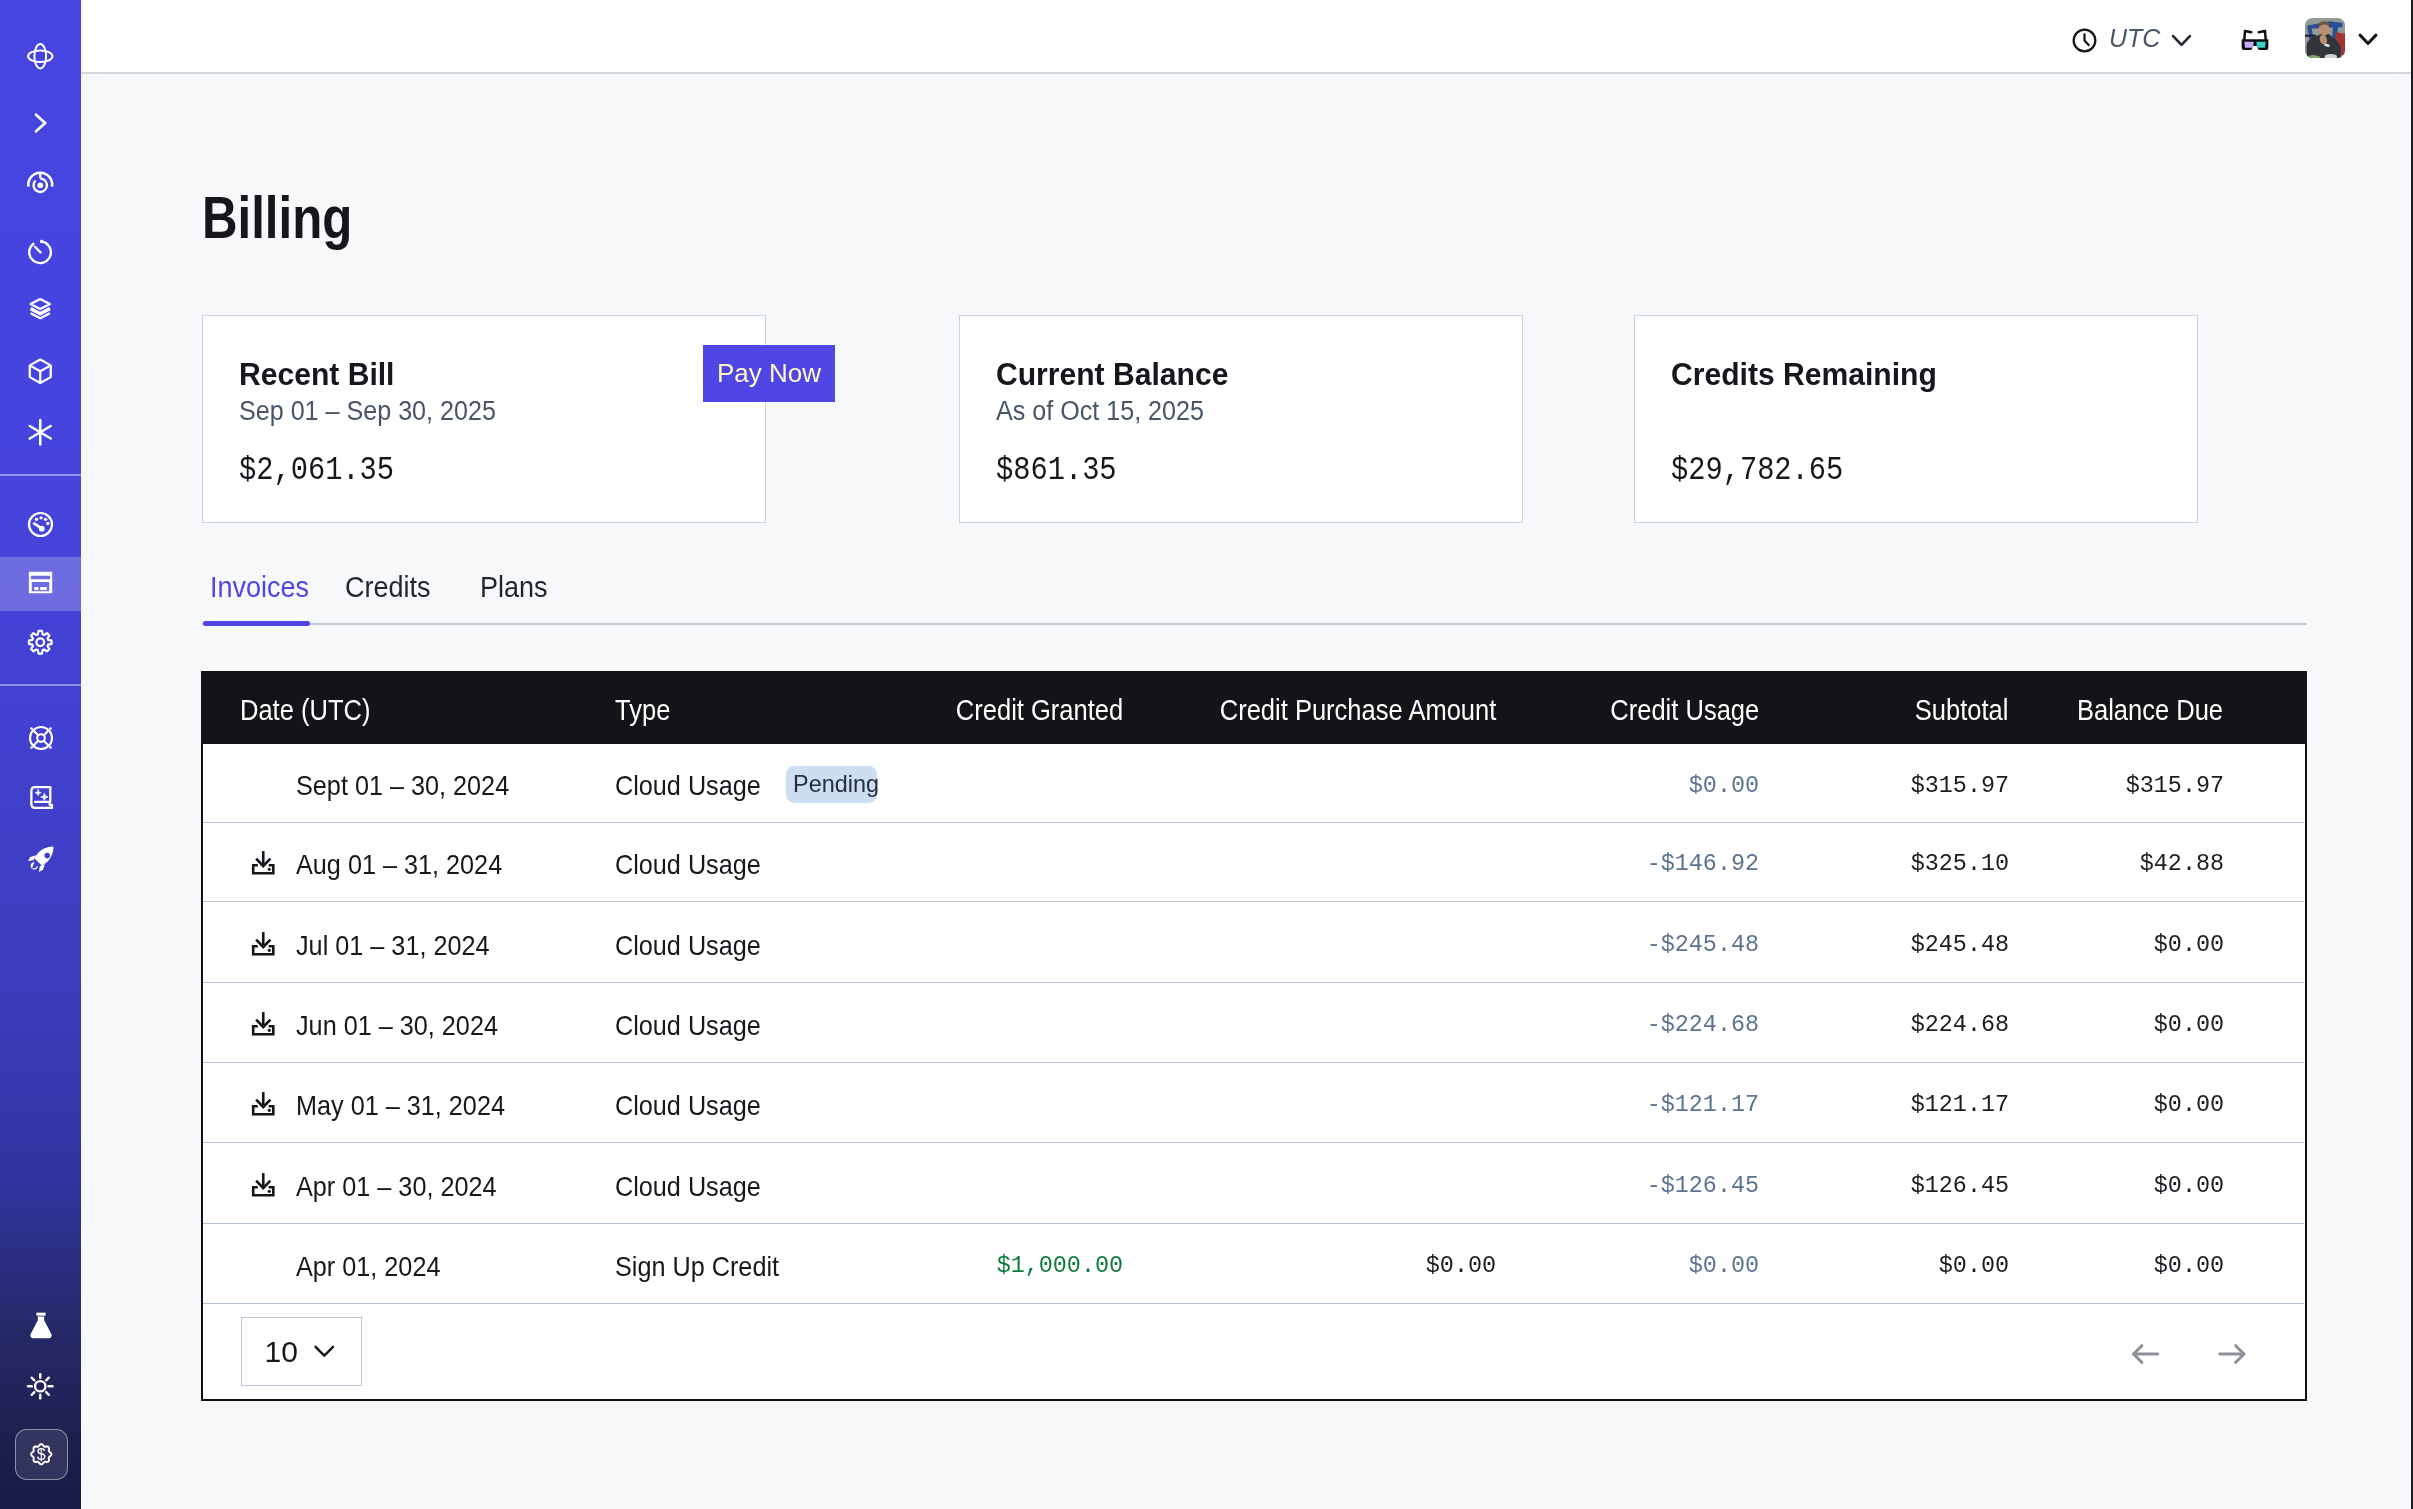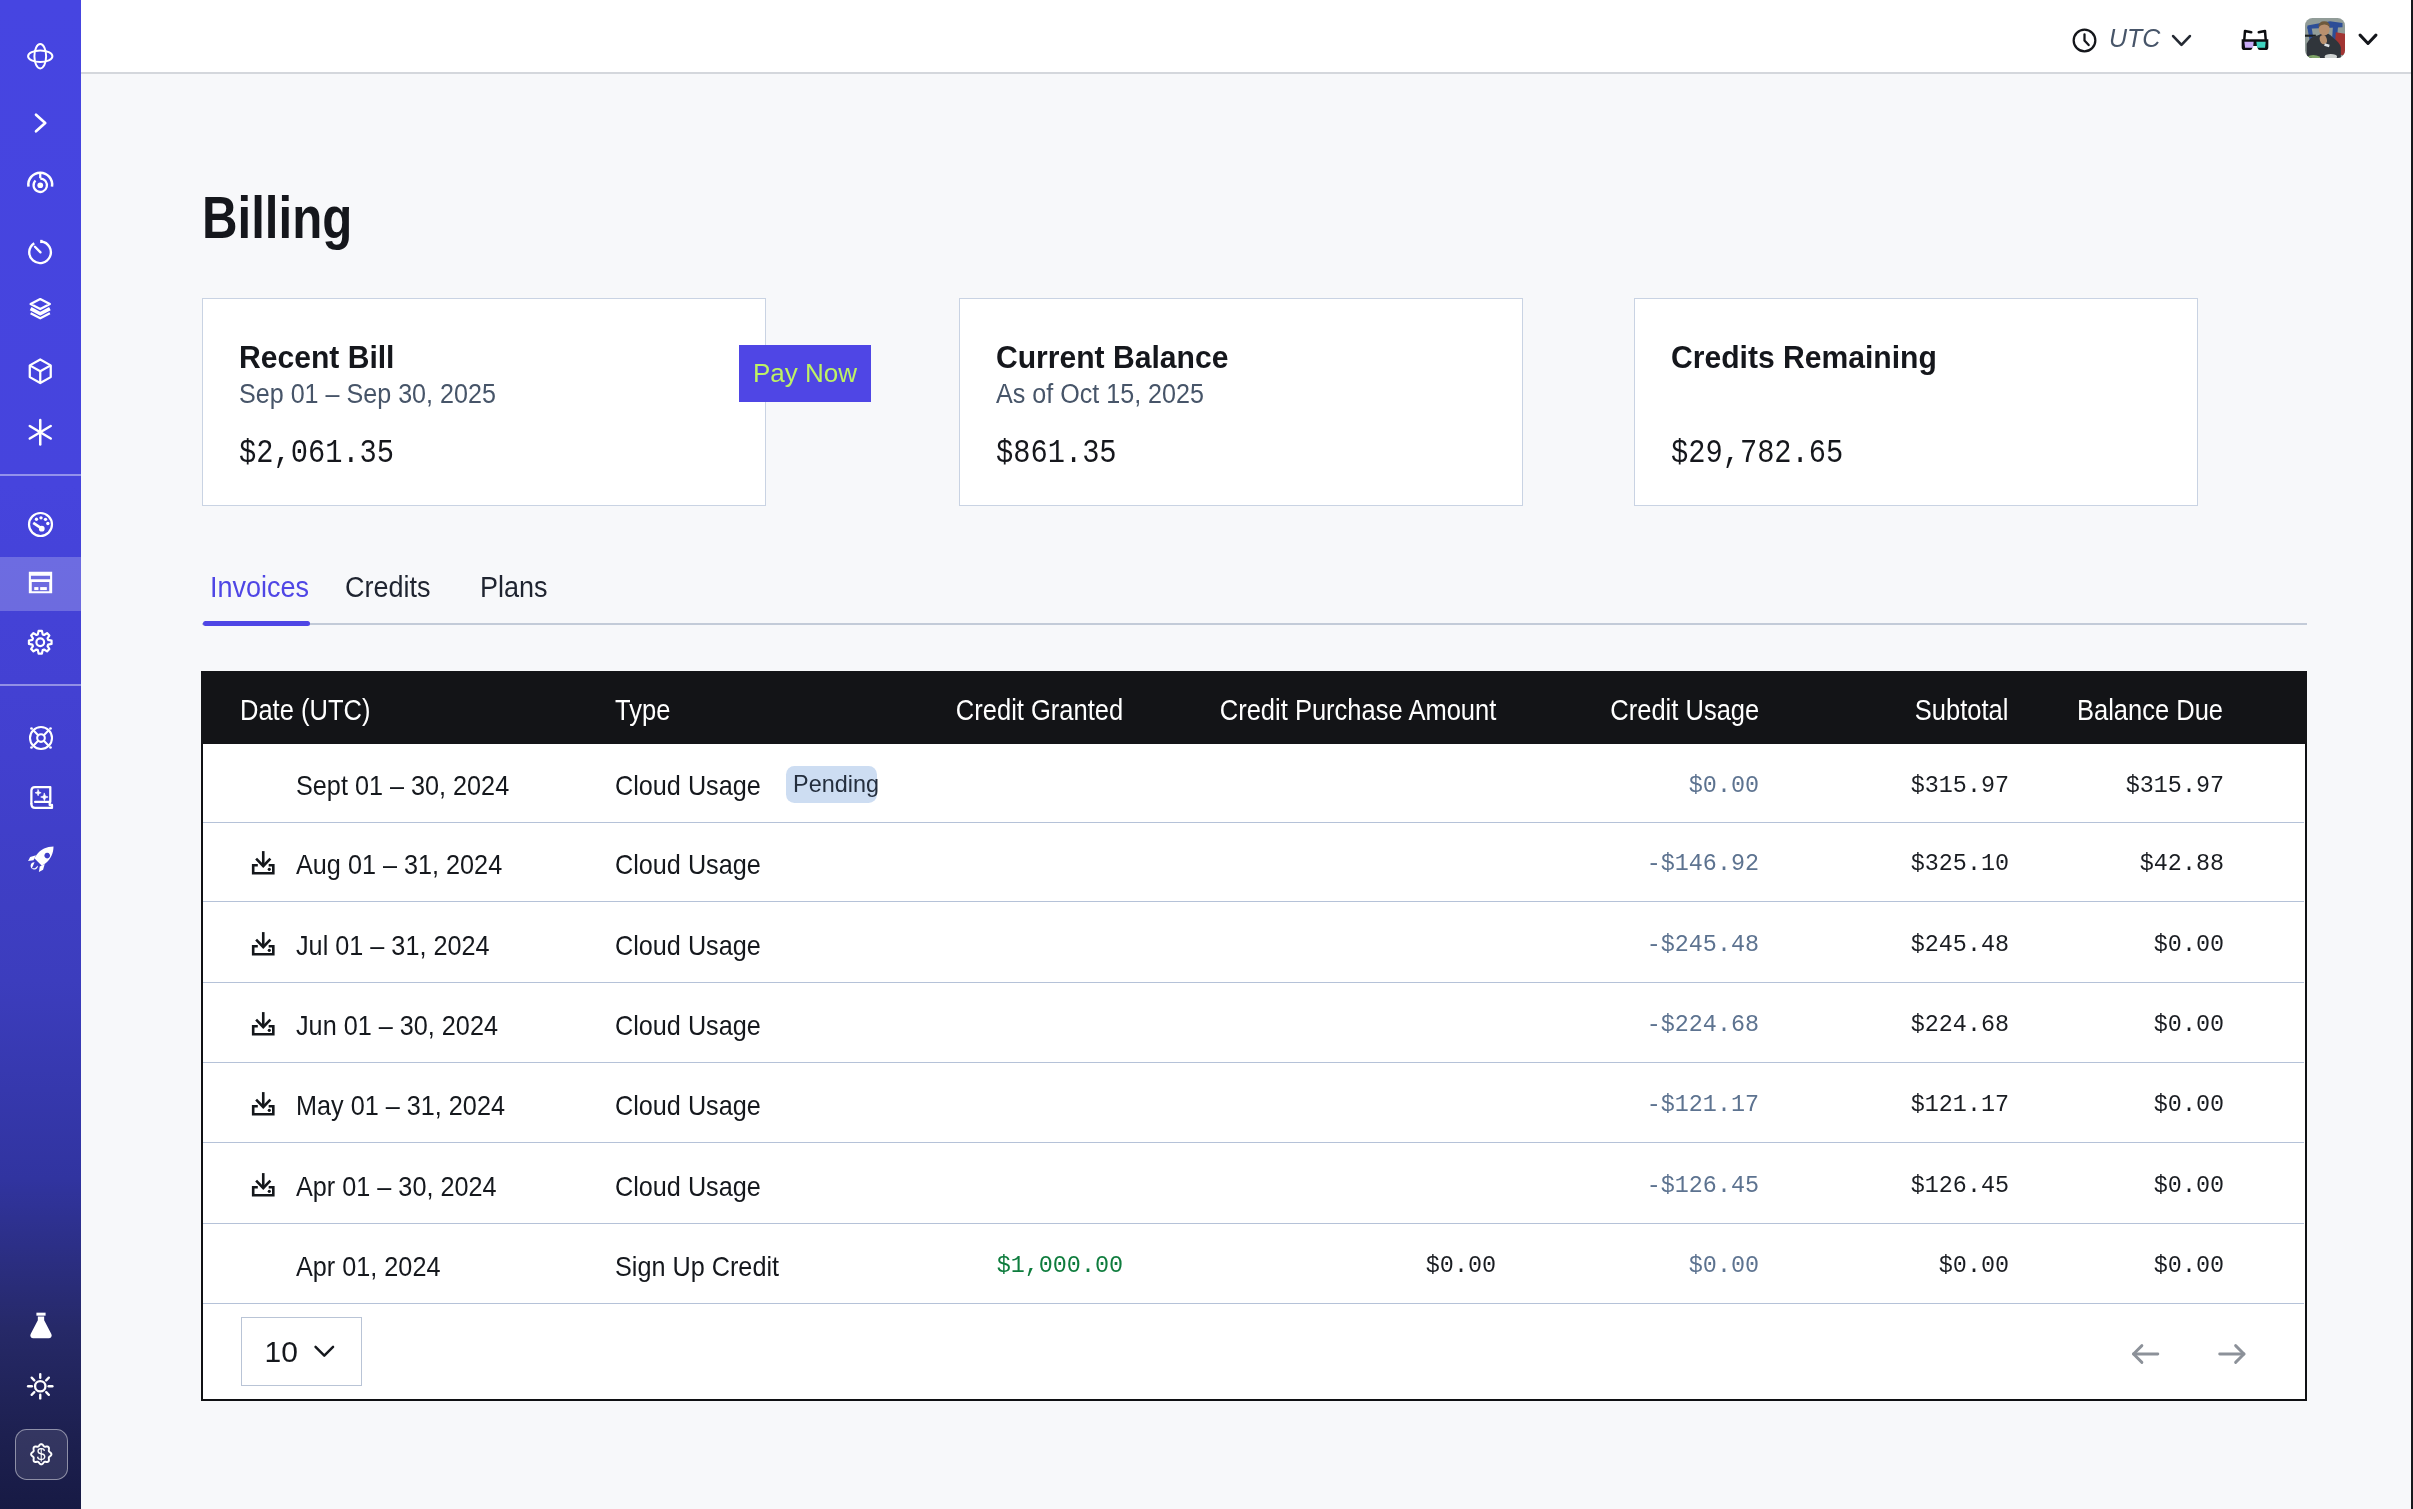--- a/index.html
+++ b/index.html
@@ -21,27 +21,27 @@
   #tb-clock { position:absolute; left:2072px; top:28px; }
   #tb-utc { position:absolute; left:2109px; top:24px; font-size:25px; color:#475569; letter-spacing:0px;font-style:italic; }
   #tb-chev1 { position:absolute; left:2171px; top:34px; }
   #tb-glasses { position:absolute; left:2240px; top:27px; }
   #tb-avatar { position:absolute; left:2305px; top:18.4px; width:40px; height:40px; border-radius:7.5px; overflow:hidden; }
   #tb-chev2 { position:absolute; left:2358px; top:33px; }
 
   
   #h1 { position:absolute; left:202px; top:183px; font-size:60px; font-weight:bold; color:#15171c; transform:scaleX(0.82); transform-origin:0 50%; }
 
-  .card { position:absolute; top:298px; width:564px; height:208px; background:#ffffff; border:1.7px solid #c9d3e3;padding-left:22px; }
+  .card { position:absolute; top:315px; width:564px; height:208px; background:#ffffff; border:1.7px solid #c9d3e3;padding-left:22px; }
   #card1 { left:202px; } #card2 { left:918px;margin-left:41px; } #card3 { left:1634px; }
   .card .ct { position:absolute; left:36px; top:40px; font-size:32px; font-weight:bold; color:#15171c; transform:scaleX(0.94); transform-origin:0 50%; }
   .card .cd { position:absolute; left:36px; top:80px; font-size:27px; color:#475569; transform:scaleX(0.93); transform-origin:0 50%; }
   .card .ca { position:absolute; left:36px; top:136px; font-size:33px; color:#15171c; font-family:"Liberation Mono",monospace; transform:scaleX(0.87); transform-origin:0 50%; }
-  #paynow { position:absolute; left:703px; top:345px; width:132px; height:57px; background:#4f46e5; color:#bef264;
-    font-size:26px; display:flex; align-items:center; justify-content:center;margin-left:36px; }
+  #paynow { position:absolute; left:703px; top:345px; width:132px; height:57px; background:#4f46e5; color:#fef9c3;
+    font-size:26px; display:flex; align-items:center; justify-content:center; }
 
   
   .tab { position:absolute; top:570px; font-size:30px; color:#1f2430; transform:scaleX(0.9); transform-origin:0 50%; }
   #tab1 { left:210px; color:#4f46e5; }
   #tab2 { left:345px; }
   #tab3 { left:480px; }
   #tabline { position:absolute; left:202px; top:623px; width:2105px; height:1.7px; background:#c3cbd8; }
   #tabactive { position:absolute; left:203px; top:621px; width:107px; height:5px; background:#4f46e5; border-radius:2.5px; }
 
   

